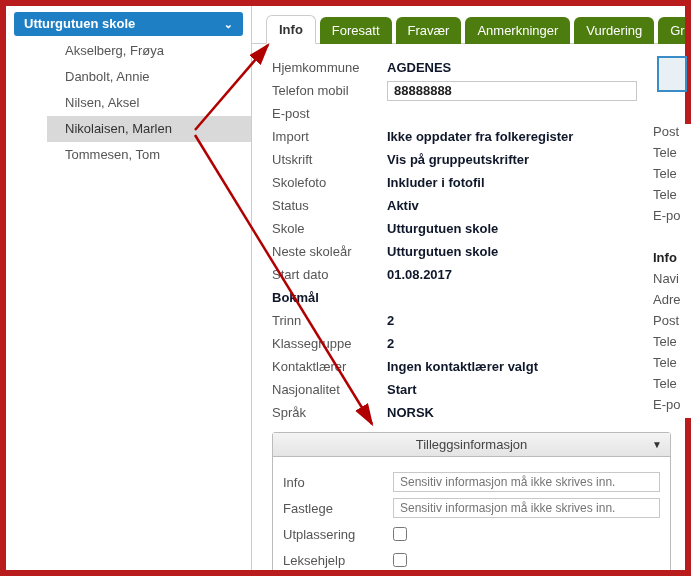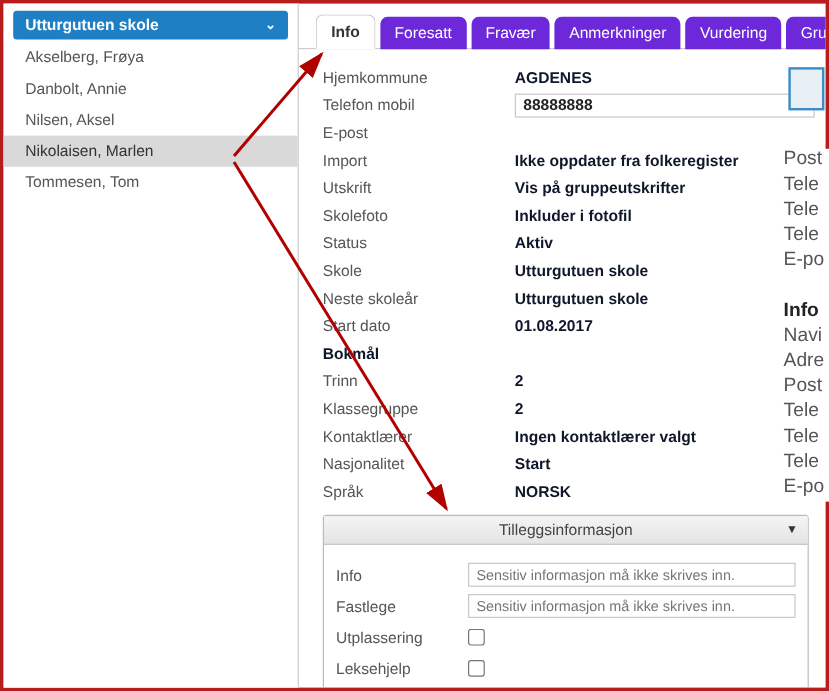--- a/index.html
+++ b/index.html
@@ -10,21 +10,21 @@
     color: #333;
     width: 691px;
     height: 576px;
     overflow: hidden;
     position: relative;
   }
   .layout {
     display: flex;
     width: 100%;
     height: 100%;
-    border: 3px solid #b91c1c;
+    border: 6px solid #b91c1c;
     background: #fff;
   }
   .sidebar {
     width: 246px;
     border-right: 1px solid #ccc;
     background: #fff;
     padding-top: 6px;
   }
   .school-header {
     margin: 0 8px 2px 8px;
@@ -36,21 +36,21 @@
     border-radius: 3px;
     display: flex;
     align-items: center;
     justify-content: space-between;
     font-weight: 600;
     font-size: 13px;
   }
   .school-header .chev {
     font-size: 11px;
   }
-  .student-list { margin-top: 2px; }
+  .student-list { margin-top: 2px; padding-left: 41px; }
   .student-item {
     padding: 4px 18px;
     color: #555;
     cursor: pointer;
     font-size: 13px;
     line-height: 18px;
   }
   .student-item.selected {
     background: #d9d9d9;
     color: #333;
@@ -71,41 +71,40 @@
   }
   .tab {
     padding: 6px 12px 6px 12px;
     border-radius: 6px 6px 0 0;
     font-size: 13px;
     margin-right: 4px;
     position: relative;
     top: 1px;
   }
   .tab.inactive {
-    background: #6d28d9;
+    background: #4d7c0f;
     color: #fff;
   }
   .tab.active {
     background: #fff;
     border: 1px solid #ccc;
     border-bottom: 1px solid #fff;
     font-weight: 600;
     color: #333;
   }
   .content {
     padding: 12px 0 0 20px;
     position: relative;
   }
   .field-row {
     display: flex;
     align-items: center;
     height: 23px;
     font-size: 13px;
     color: #444;
-    gap: 45px;
   }
   .field-label {
     width: 115px;
     color: #555;
   }
   .field-value {
     font-weight: 700;
     color: #0f172a;
   }
   .field-input {
@@ -120,21 +119,21 @@
   }
   .right-cut {
     position: absolute;
     top: 56px;
     right: 0;
     width: 42px;
     background: #fff;
   }
   .right-cut-item {
     height: 21px;
-    font-size: 16px;
+    font-size: 13px;
     color: #555;
     overflow: hidden;
     white-space: nowrap;
     padding-left: 4px;
   }
   .right-cut-item.bold { font-weight: 700; color: #222; }
   .photo-box {
     position: absolute;
     top: 56px;
     right: 4px;

